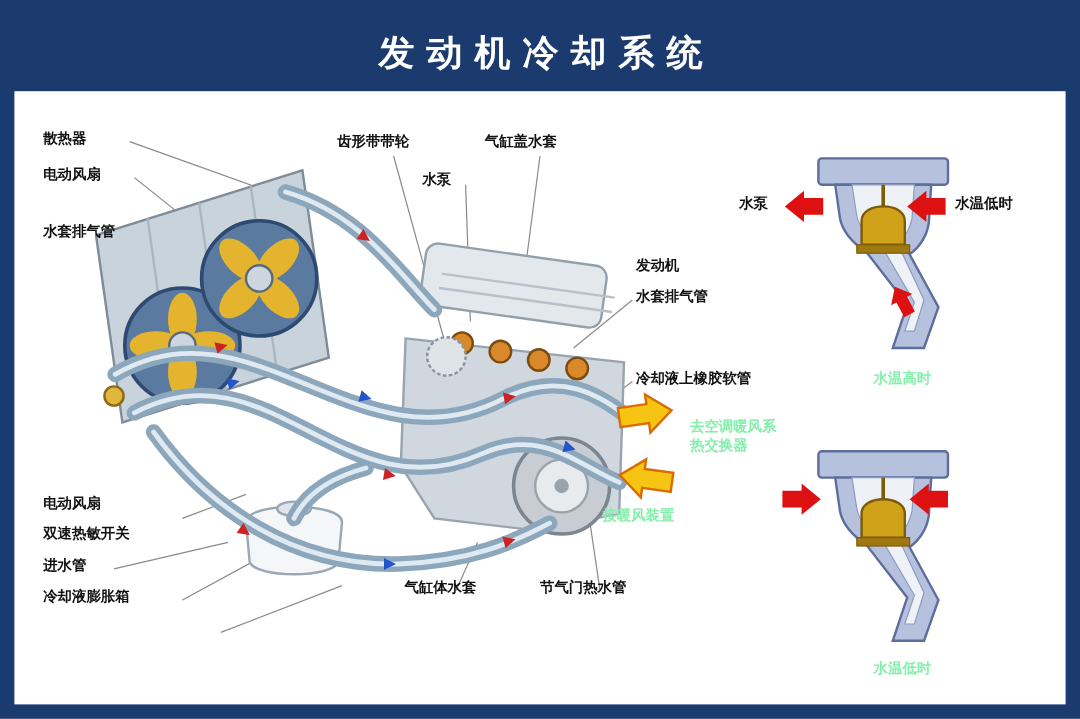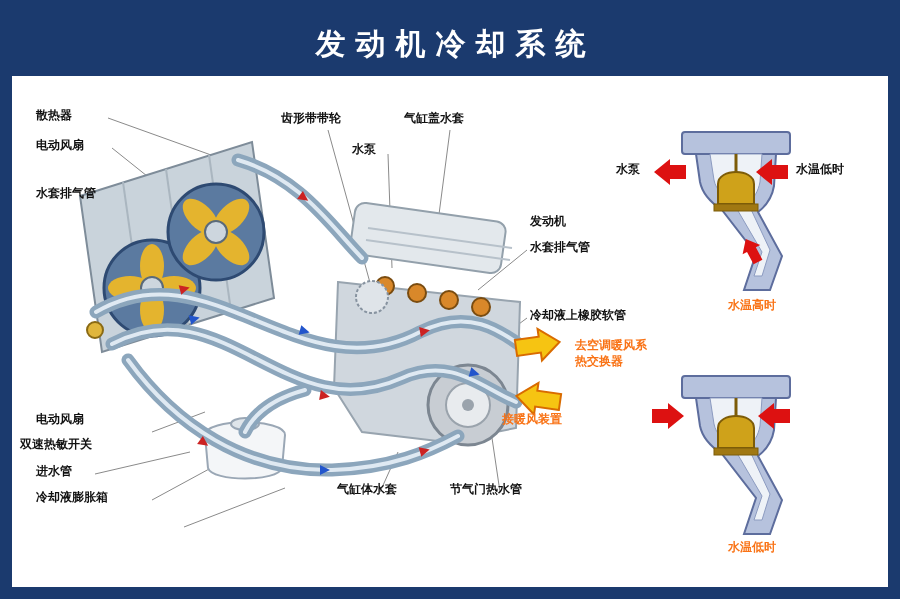--- a/index.html
+++ b/index.html
@@ -15,21 +15,21 @@
   .poster-title {
     position:absolute; top:24px; left:0; width:100%;
     text-align:center; color:#ffffff; font-size:30px; font-weight:bold;
     letter-spacing:10px; white-space:nowrap;padding-left:11px;
   }
   .illu { position:absolute; left:0; top:0; width:900px; height:599px; }
   .lbl {
     position:absolute; font-size:12px; font-weight:bold; color:#111111;
     white-space:nowrap; line-height:1.2;
   }
-  .lbl.red { color:#f97316; }
+  .lbl.red { color:#86efac;margin-top:10px; }
 </style>
 </head>
 <body>
 
 <div class="frame">
   <div class="poster-title">发动机冷却系统</div>
   <div class="content"></div>
 
   <svg class="illu" viewBox="0 0 900 599" aria-hidden="true">
 
@@ -164,21 +164,21 @@
   <div class="lbl" style="left:281px;top:111px">齿形带带轮</div>
   <div class="lbl" style="left:352px;top:142px">水泵</div>
   <div class="lbl" style="left:404px;top:111px">气缸盖水套</div>
   <div class="lbl" style="left:530px;top:214px">发动机</div>
   <div class="lbl" style="left:530px;top:240px">水套排气管</div>
   <div class="lbl" style="left:530px;top:308px">冷却液上橡胶软管</div>
   <div class="lbl red" style="left:575px;top:338px">去空调暖风系</div>
   <div class="lbl red" style="left:575px;top:354px">热交换器</div>
   <div class="lbl red" style="left:502px;top:412px">接暖风装置</div>
   <div class="lbl" style="left:36px;top:412px">电动风扇</div>
-  <div class="lbl" style="left:20px;top:437px">双速热敏开关</div>
+  <div class="lbl" style="left:36px;top:437px">双速热敏开关</div>
   <div class="lbl" style="left:36px;top:464px">进水管</div>
   <div class="lbl" style="left:36px;top:490px">冷却液膨胀箱</div>
   <div class="lbl" style="left:337px;top:482px">气缸体水套</div>
   <div class="lbl" style="left:450px;top:482px">节气门热水管</div>
 
   <div class="lbl" style="left:616px;top:162px">水泵</div>
   <div class="lbl" style="left:796px;top:162px">水温低时</div>
   <div class="lbl red" style="left:728px;top:298px">水温高时</div>
   <div class="lbl red" style="left:728px;top:540px">水温低时</div>
 </div>

